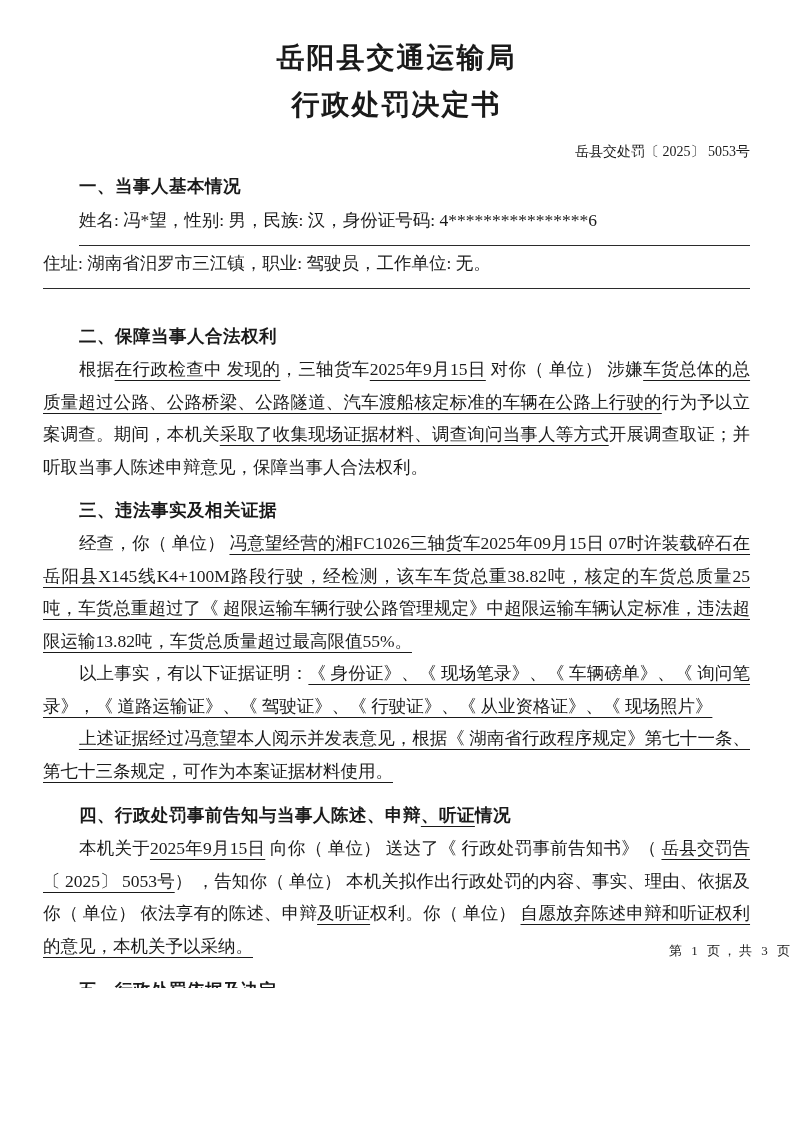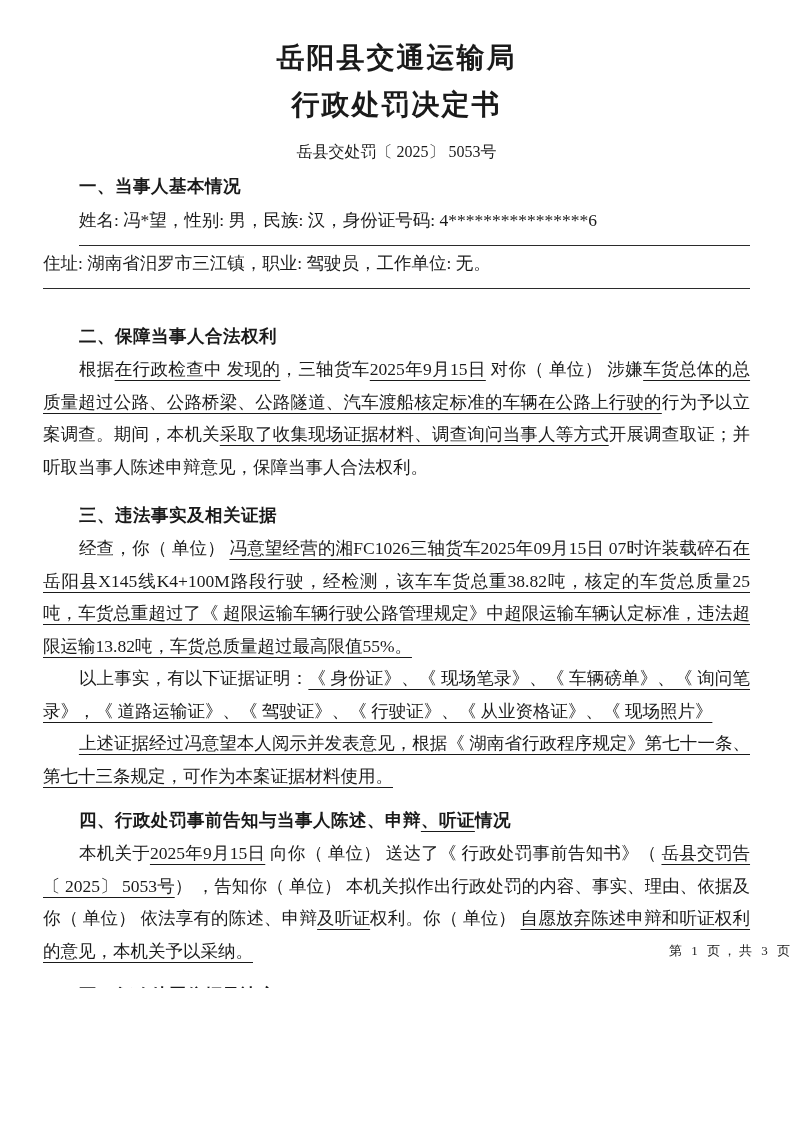--- a/index.html
+++ b/index.html
@@ -18,37 +18,37 @@
   .title {
     font-family: "Liberation Serif", "DejaVu Serif", serif;
     font-weight: bold;
     font-size: 28px;
     line-height: 47px;
     text-align: center;
     letter-spacing: 2px;
     margin: 0;
   }
   .doc-number {
-    text-align: center;
-    font-size: 16px;
+    text-align: right;
+    font-size: 14px;
     line-height: 32px;
     margin-top: 8px;
   }
   .sec { margin: 0; }
   .sec-heading {
     font-family: "Liberation Sans", "DejaVu Sans", sans-serif;
     font-weight: bold;
     font-size: 17.5px;
     line-height: 33px;
     margin: 0 0 0 2.05em;
     letter-spacing: 0.5px;
   }
   .sec-0 .sec-heading { margin-top: 2px; }
   .sec-1 .sec-heading { margin-top: 31px; }
-  .sec-2 .sec-heading { margin-top: 16px; }
+  .sec-2 .sec-heading { margin-top: 11px; }
   .sec-3 .sec-heading { margin-top: 12px; }
   .sec-4 .sec-heading { margin-top: 12px; }
   .para {
     font-size: 17.5px;
     line-height: 32.5px;
     text-align: justify;
     text-indent: 2.05em;
     margin: 0;
   }
   .para span.u, .sec-heading span.u {

